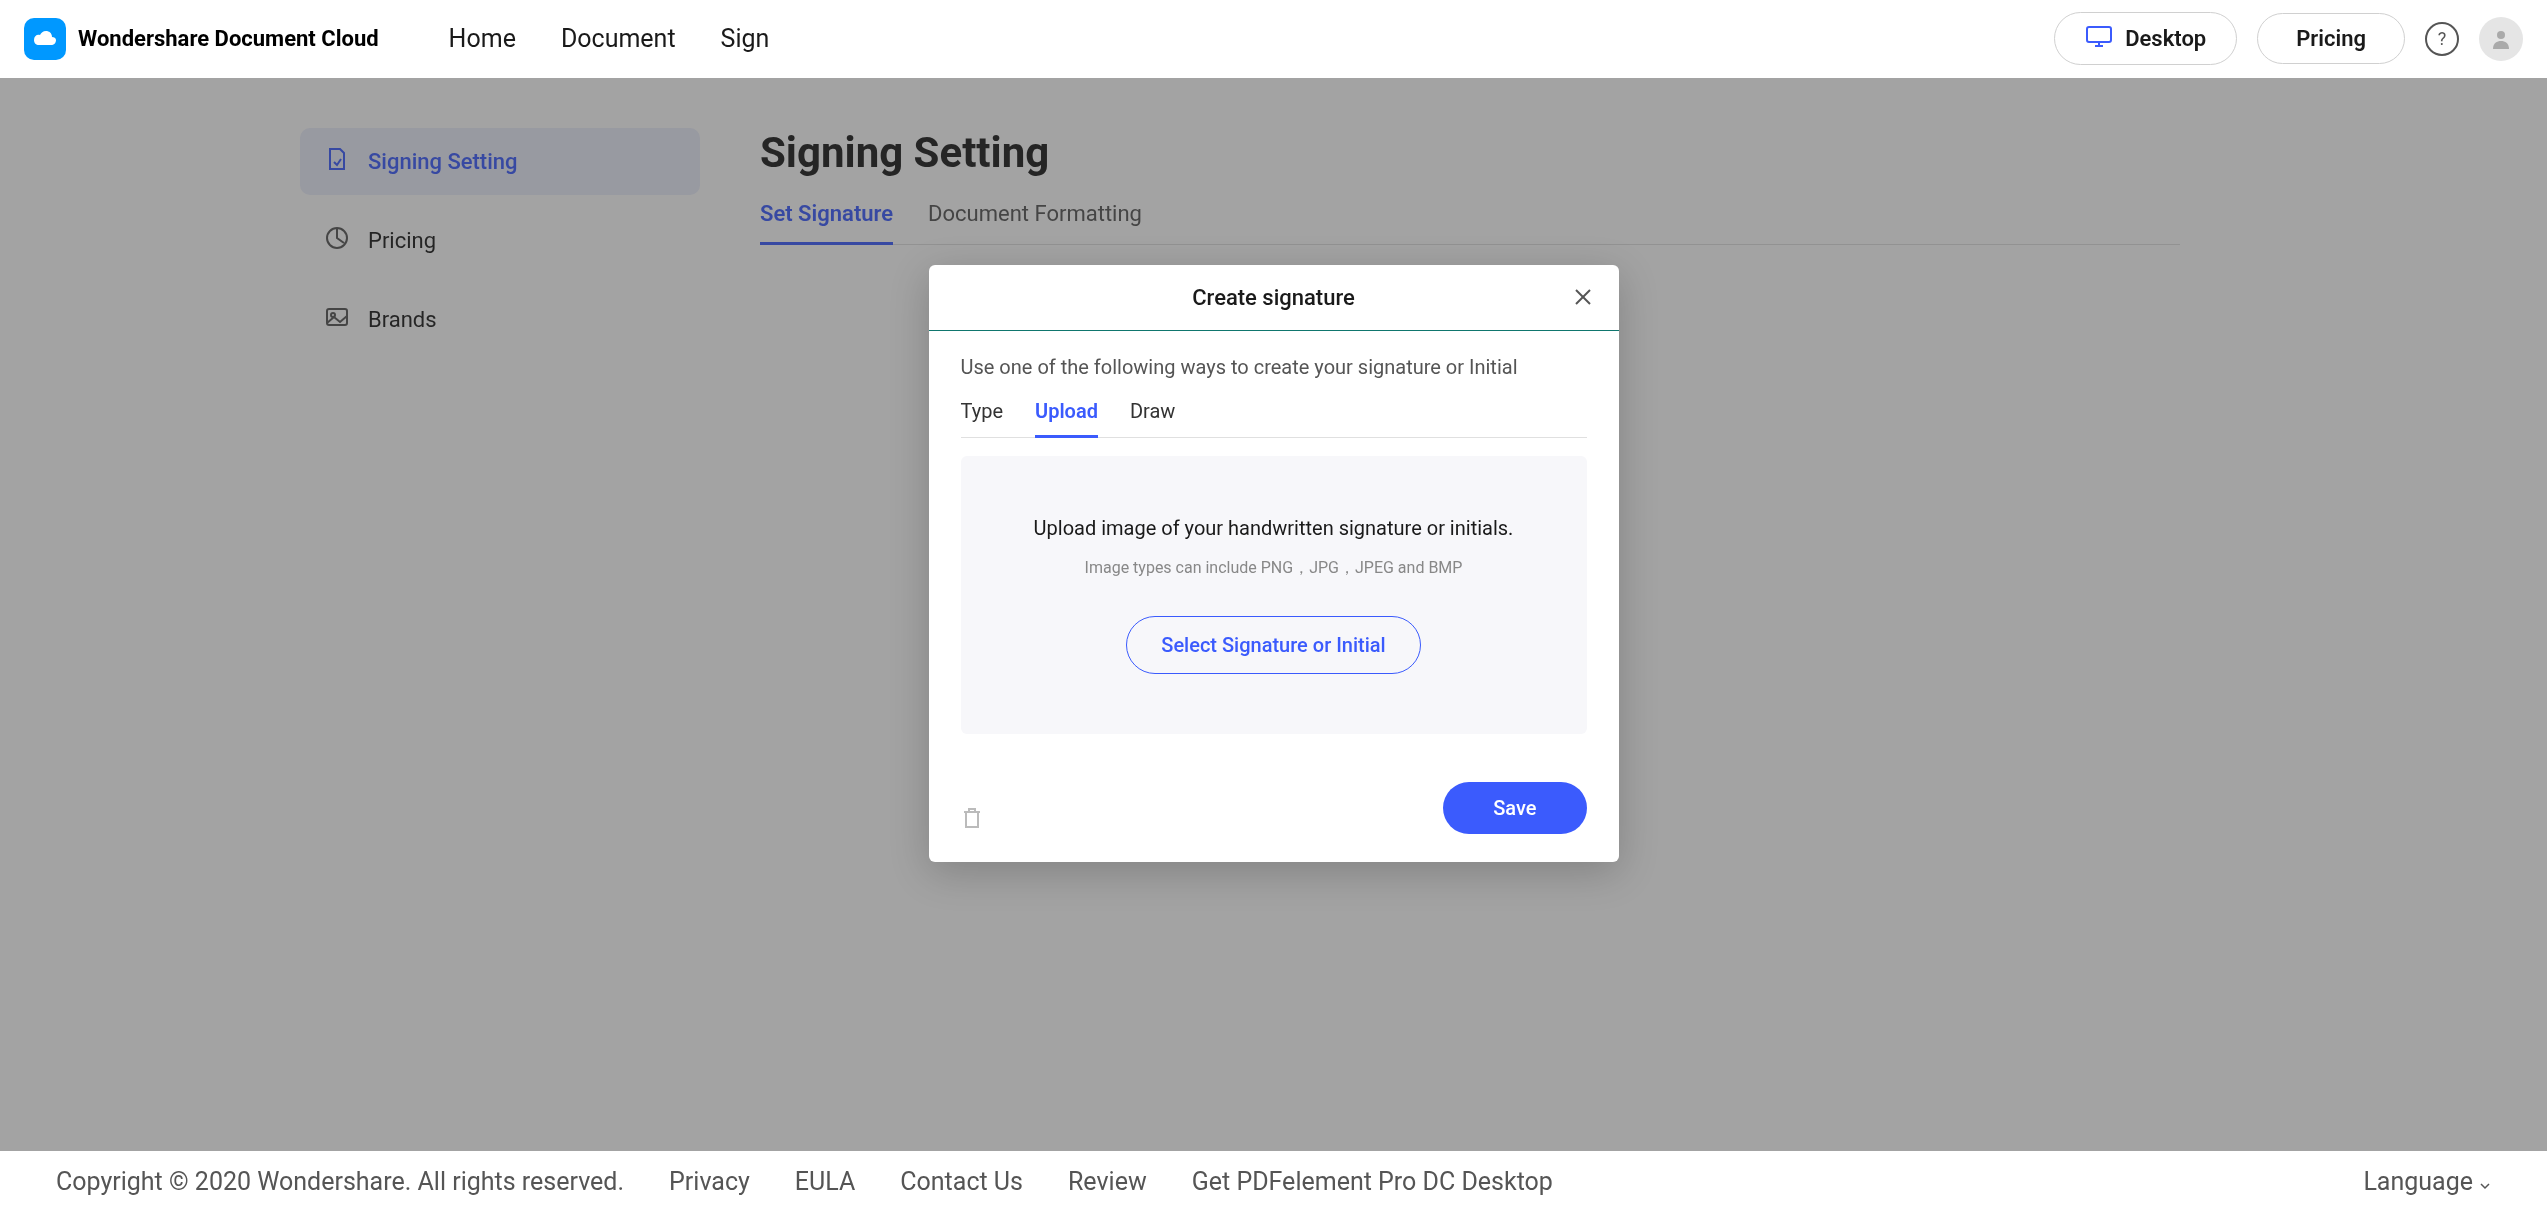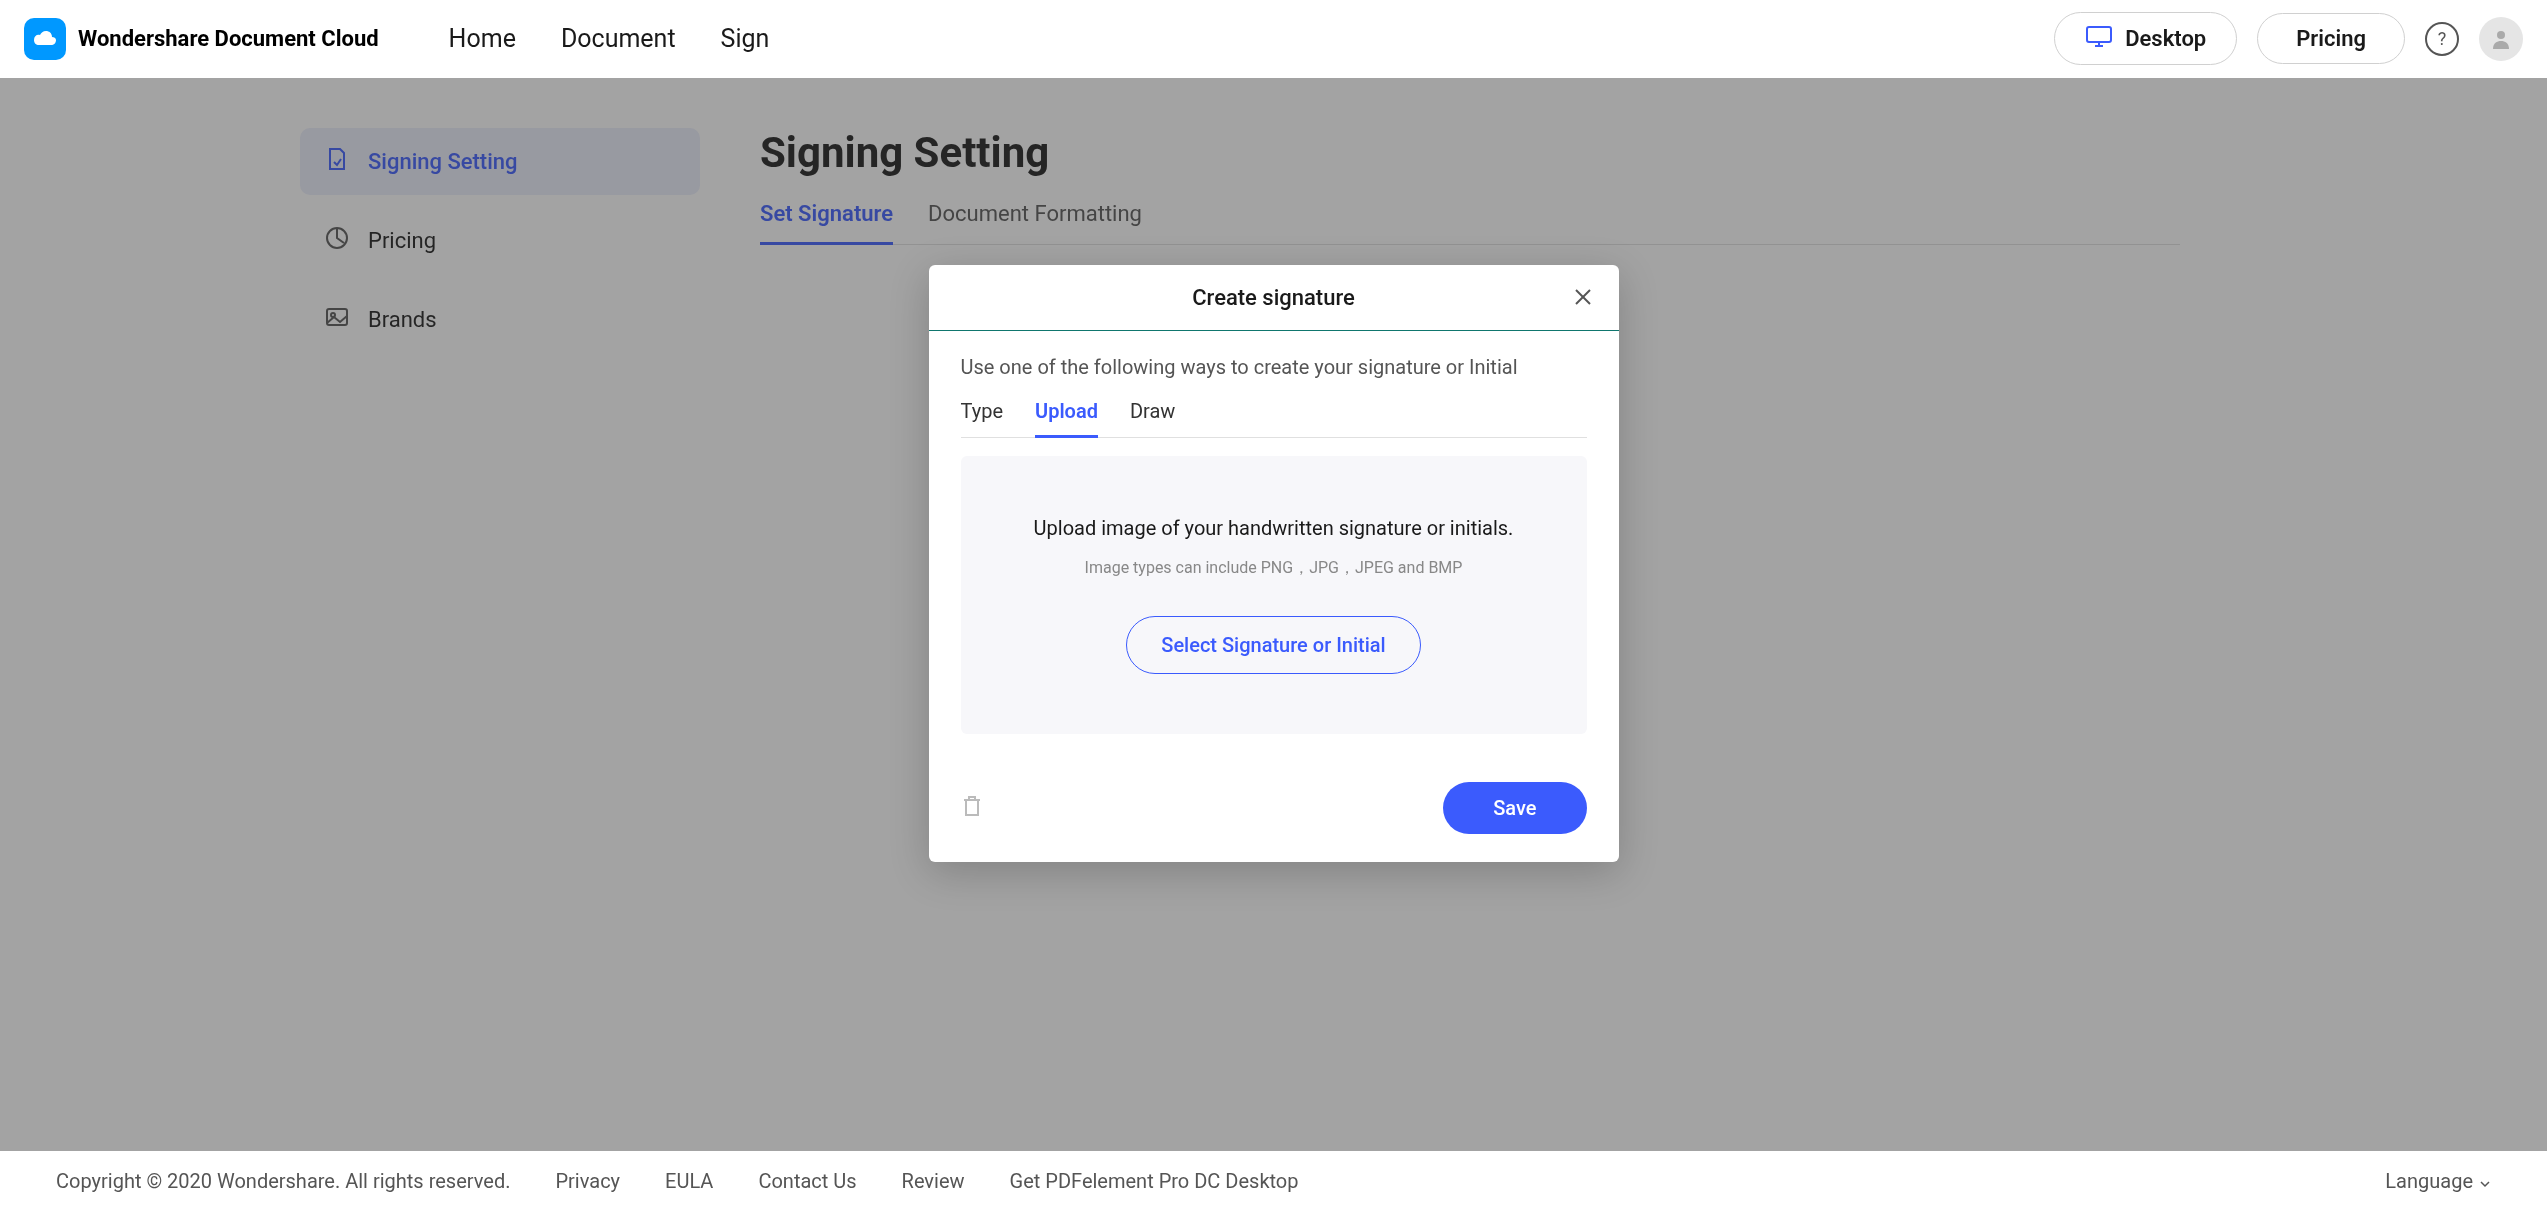--- a/index.html
+++ b/index.html
@@ -304,21 +304,21 @@
       border-radius: 32px;
       color: #3b5bfd;
       font-size: 20px;
       font-weight: 500;
       cursor: pointer;
       background: transparent;
     }
 
     .modal-footer {
       display: flex;
-      align-items: center;
+      align-items: flex-end;
       justify-content: space-between;
       padding: 24px 32px 28px 32px;
     }
 
     .delete-icon {
       color: #bbb;
       cursor: pointer;
     }
 
     .save-btn {
@@ -336,21 +336,21 @@
     .footer {
       position: absolute;
       bottom: 0;
       left: 0;
       right: 0;
       height: 60px;
       display: flex;
       align-items: center;
       padding: 0 56px;
       background: #fff;
-      font-size: 20px;
+      font-size: 25px;
     }
 
     .footer-left {
       display: flex;
       align-items: center;
       gap: 45px;
     }
 
     .footer-copyright {
       color: #555;

